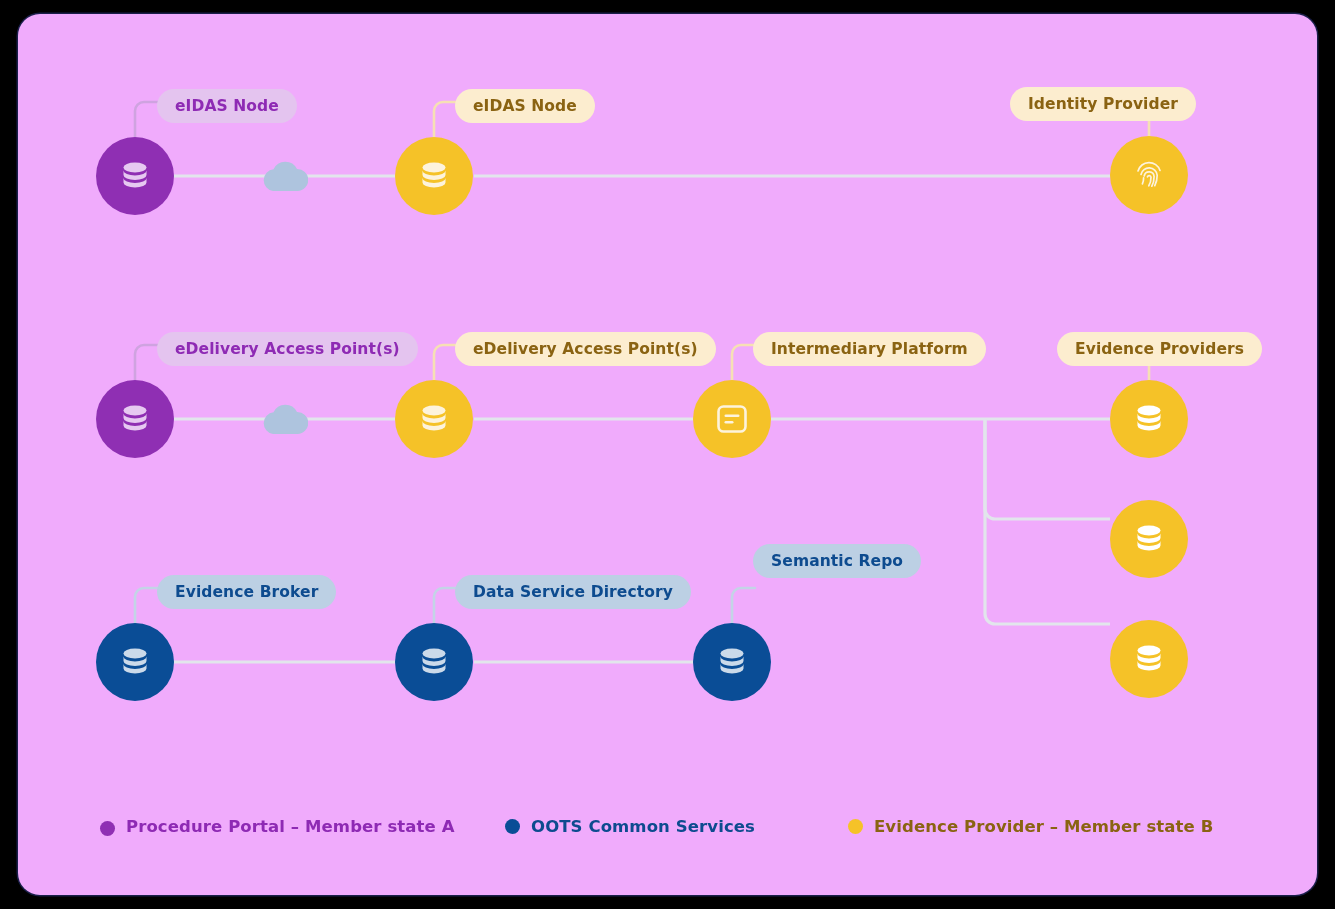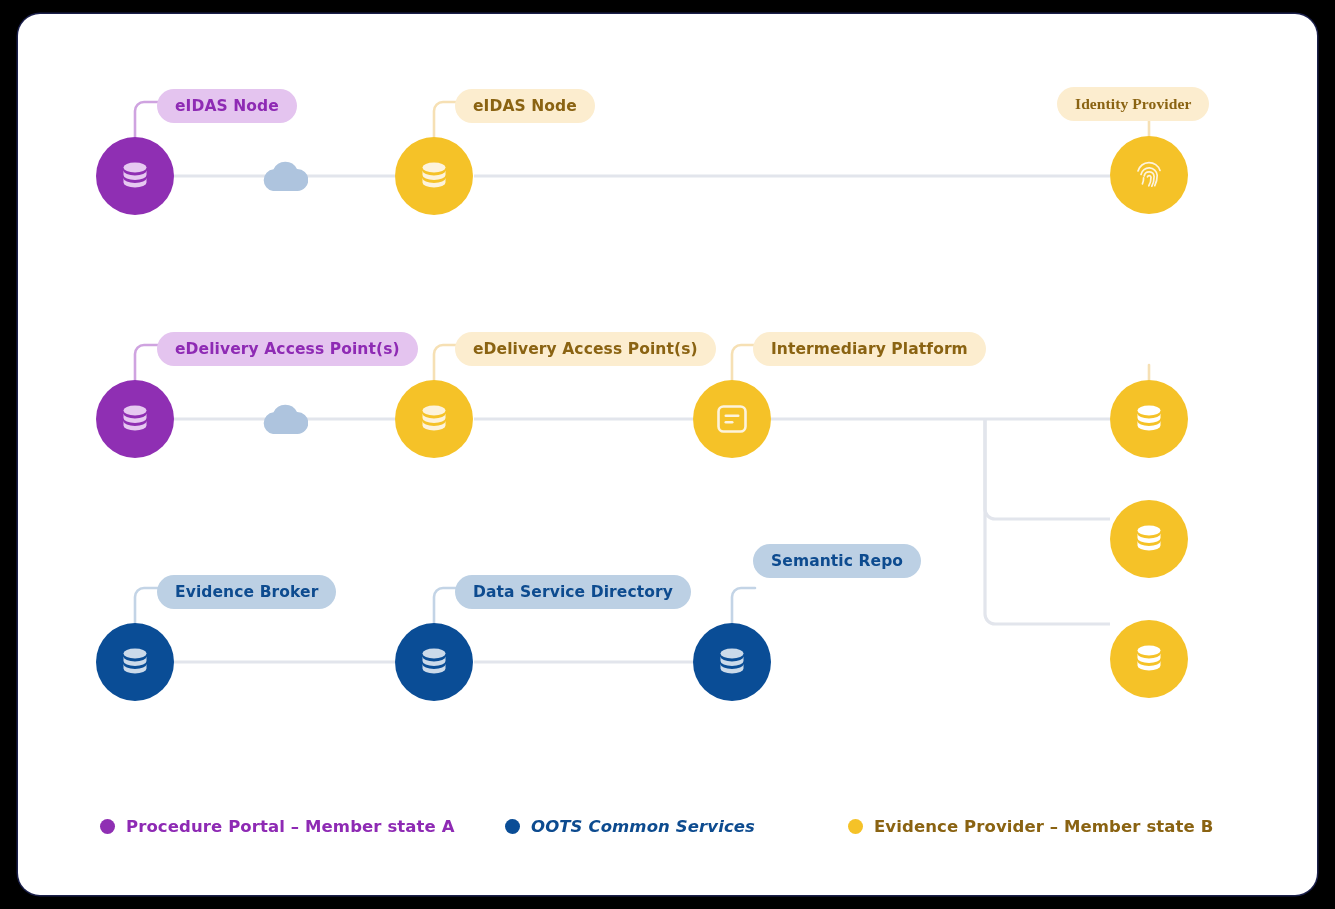--- a/index.html
+++ b/index.html
@@ -17,21 +17,21 @@
     width: 1335px;
     height: 909px;
     background: #000000;
   }
   #card {
     position: absolute;
     left: 18px;
     top: 14px;
     width: 1299px;
     height: 881px;
-    background: #ffffff;
+    background: #f0abfc;
     border-radius: 22px;
     box-shadow: 0 0 0 1.5px #1a1f4a;
     overflow: hidden;
   }
   #edges {
     position: absolute;
     left: 0; top: 0;
     width: 1299px;
     height: 881px;
     pointer-events: none;
@@ -94,23 +94,23 @@
     white-space: nowrap;
     font-family: "DejaVu Sans", sans-serif;
   }
   .legend-dot {
     width: 15px;
     height: 15px;
     border-radius: 50%;
     flex: 0 0 auto;
   }
   #legend-1 { position: absolute; left: 82px; }
-  #legend-2 { position: absolute; left: 487px; font-style: italic; }
+  #legend-2 { position: absolute; left: 487px; }
   #legend-3 { position: absolute; left: 830px; }
-  .legend-item.purple { color: #8e2ab4; }
+  .legend-item.purple { color: #8e2ab4; align-items: flex-end; }
   .legend-item.purple .legend-dot { background: #8f2fb3; }
   .legend-item.blue { color: #0d4b8f; }
   .legend-item.blue .legend-dot { background: #0a4d96; }
   .legend-item.yellow { color: #8a6312; }
   .legend-item.yellow .legend-dot { background: #f5c228; }
 </style>
 </head>
 <body>
 
 <div id="stage">
@@ -182,21 +182,21 @@
 
     <div class="node yellow" style="left:1092px; top:122px;">
       <svg width="36" height="36" viewBox="0 0 36 36" xmlns="http://www.w3.org/2000/svg" fill="none" stroke="#fdf3dc" stroke-width="1.7" stroke-linecap="round">
         <path d="M7 14 a11.5 11.5 0 0 1 22 -0.6"></path>
         <path d="M10 17.5 a8.2 8.2 0 0 1 16.2 0.8 c0 4.2 -1 7.6 -2.4 10.4"></path>
         <path d="M13.2 19 a5 5 0 0 1 9.9 0.6 c0 4 -0.9 7.2 -2.3 9.6"></path>
         <path d="M16.4 19.8 a1.9 1.9 0 0 1 3.6 0.4 c0 3.6 -0.8 6.4 -2.2 8.6"></path>
         <path d="M11.4 26.8 a14 14 0 0 0 1.2 -6"></path>
       </svg>
     </div>
-    <div class="pill yellow" style="left:1039px; top:73px;font-family:Liberation Serif, serif;">Identity Provider</div>
+    <div class="pill yellow" style="left:992px; top:73px;">Identity Provider</div>
 
     <div class="node purple" style="left:78px; top:366px;">
       <svg width="36" height="36" viewBox="0 0 36 36" xmlns="http://www.w3.org/2000/svg">
         <ellipse cx="18" cy="9.5" rx="11.5" ry="5" fill="#e6c9f1"></ellipse>
         <path d="M6.5 12.5 v4.5 a11.5 5 0 0 0 23 0 v-4.5 a11.5 5 0 0 1 -23 0 z" fill="#e6c9f1"></path>
         <path d="M6.5 20 v4.5 a11.5 5 0 0 0 23 0 v-4.5 a11.5 5 0 0 1 -23 0 z" fill="#e6c9f1"></path>
       </svg>
     </div>
     <div class="pill purple" style="left:139px; top:318px;">eDelivery Access Point(s)</div>
 
@@ -218,20 +218,21 @@
     </div>
     <div class="pill yellow" style="left:735px; top:318px;text-align:right;">Intermediary Platform</div>
 
     <div class="node yellow" style="left:1092px; top:366px;">
       <svg width="36" height="36" viewBox="0 0 36 36" xmlns="http://www.w3.org/2000/svg">
         <ellipse cx="18" cy="9.5" rx="11.5" ry="5" fill="#ffffff"></ellipse>
         <path d="M6.5 12.5 v4.5 a11.5 5 0 0 0 23 0 v-4.5 a11.5 5 0 0 1 -23 0 z" fill="#ffffff"></path>
         <path d="M6.5 20 v4.5 a11.5 5 0 0 0 23 0 v-4.5 a11.5 5 0 0 1 -23 0 z" fill="#ffffff"></path>
       </svg>
     </div>
+    <div class="pill yellow" style="left:1039px; top:318px;">Evidence Providers</div>
 
     <div class="node yellow" style="left:1092px; top:486px;">
       <svg width="36" height="36" viewBox="0 0 36 36" xmlns="http://www.w3.org/2000/svg">
         <ellipse cx="18" cy="9.5" rx="11.5" ry="5" fill="#ffffff"></ellipse>
         <path d="M6.5 12.5 v4.5 a11.5 5 0 0 0 23 0 v-4.5 a11.5 5 0 0 1 -23 0 z" fill="#ffffff"></path>
         <path d="M6.5 20 v4.5 a11.5 5 0 0 0 23 0 v-4.5 a11.5 5 0 0 1 -23 0 z" fill="#ffffff"></path>
       </svg>
     </div>
 
     <div class="node yellow" style="left:1092px; top:606px;">

